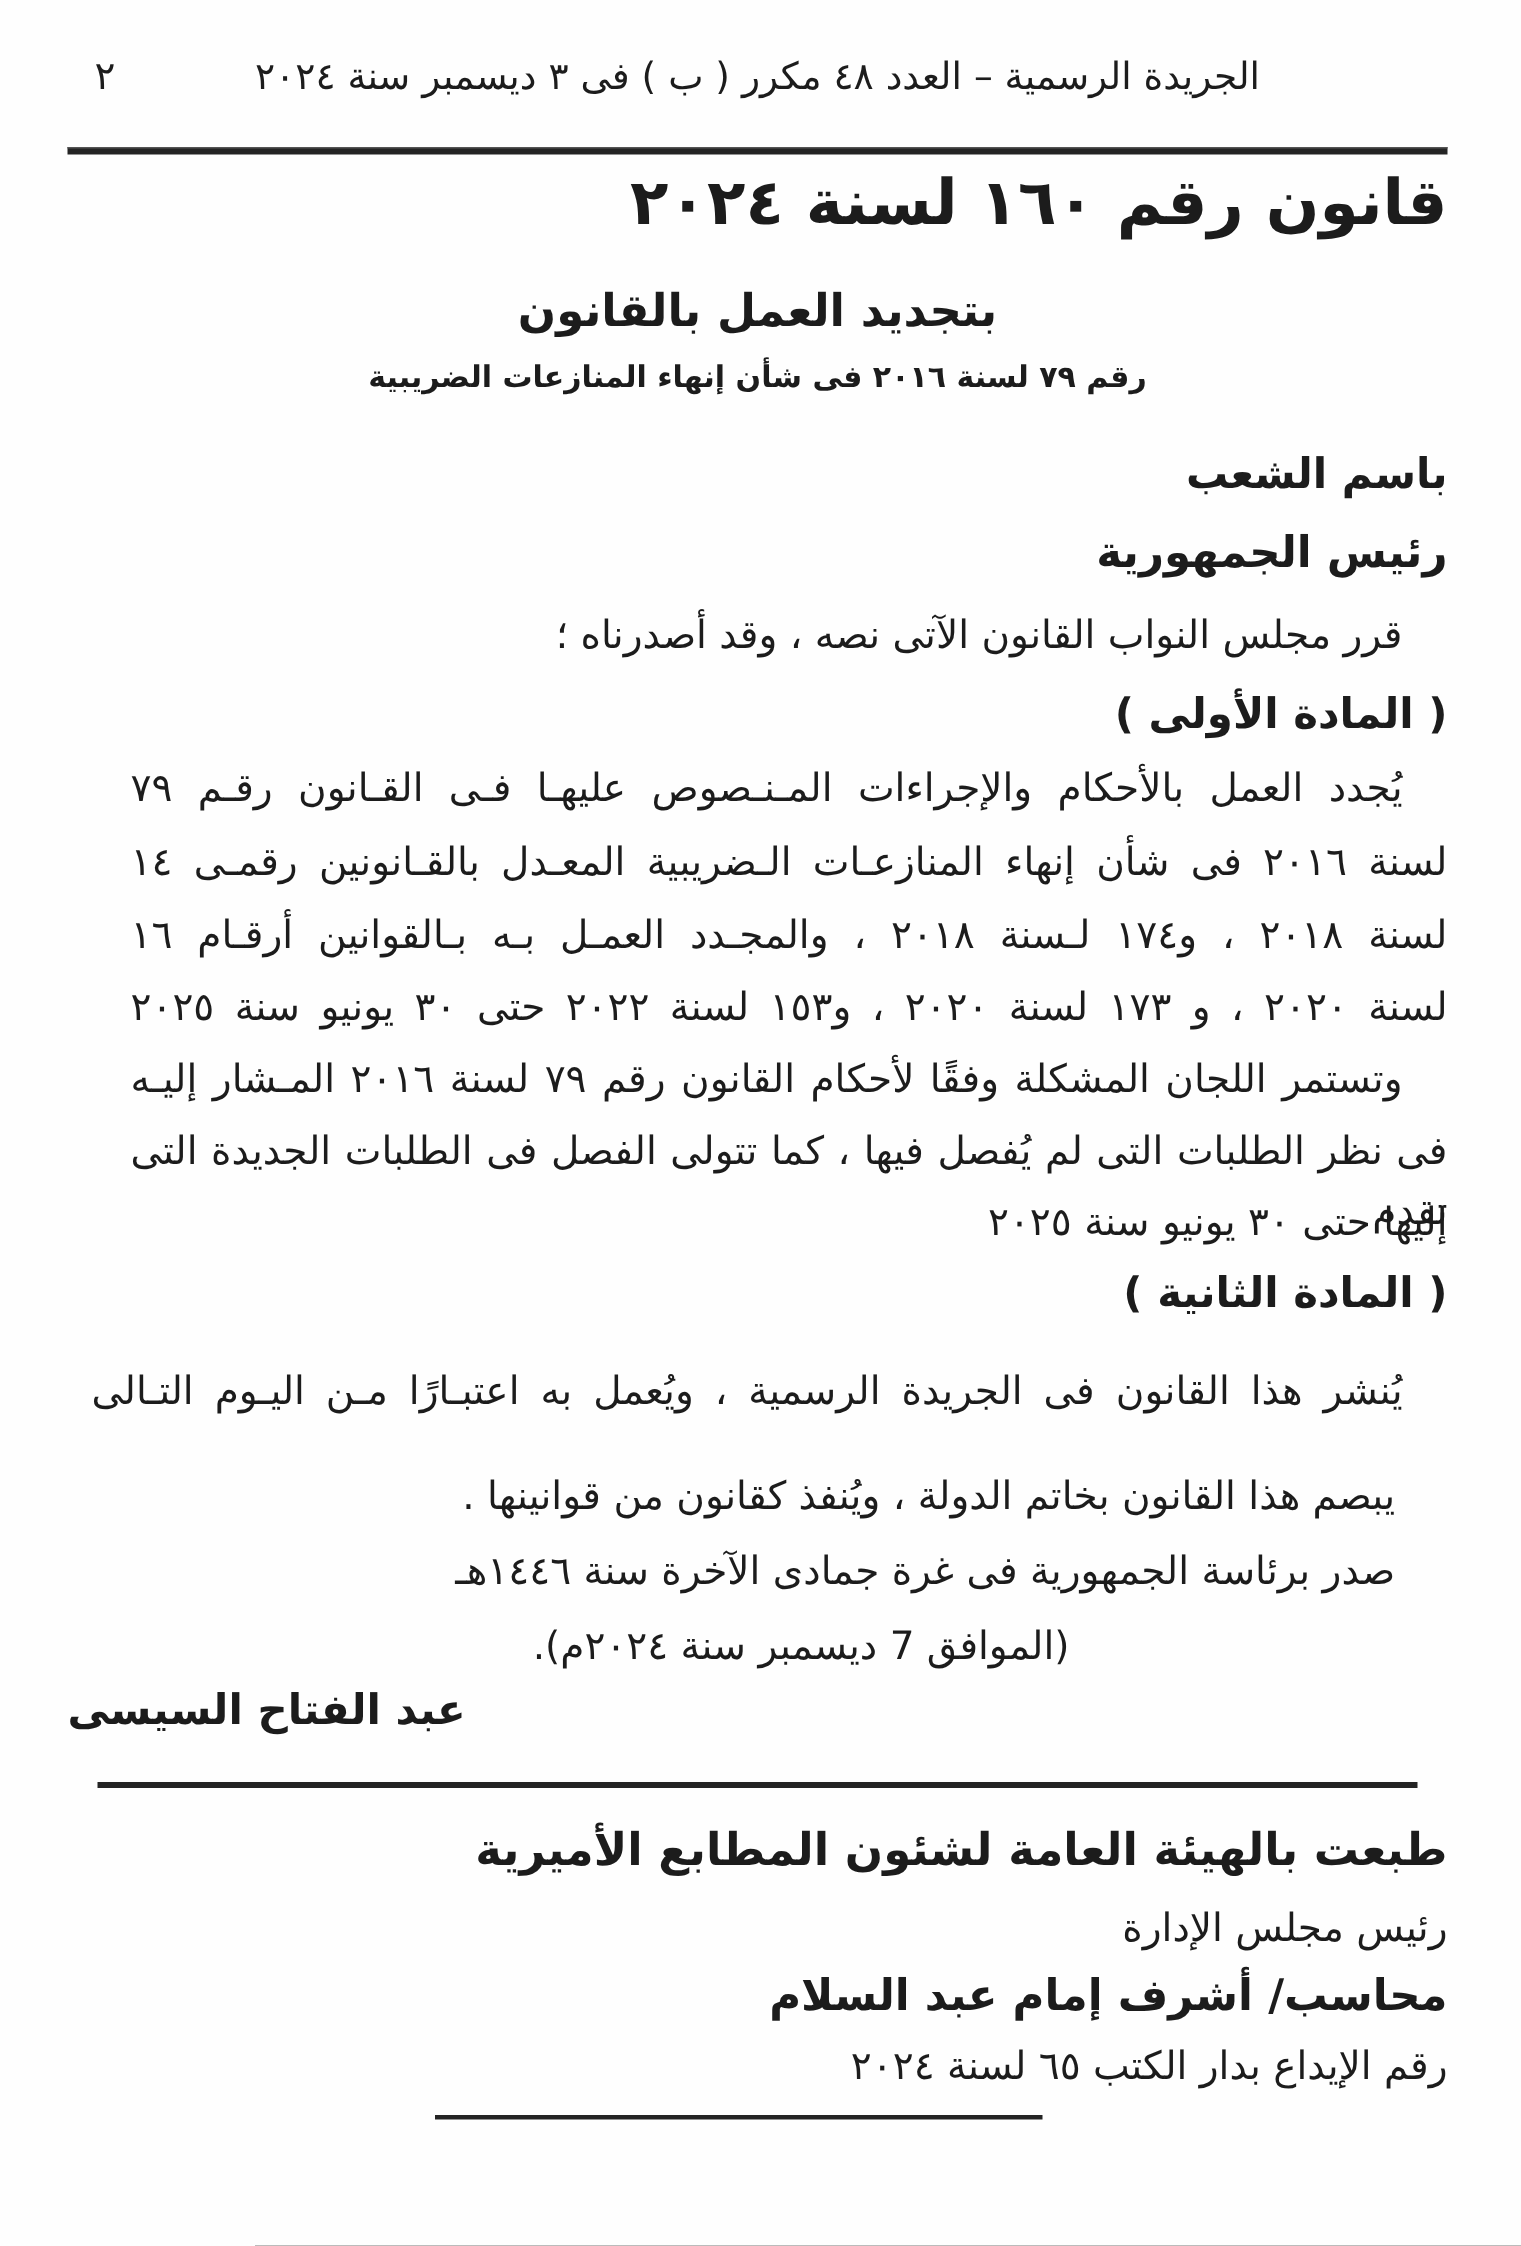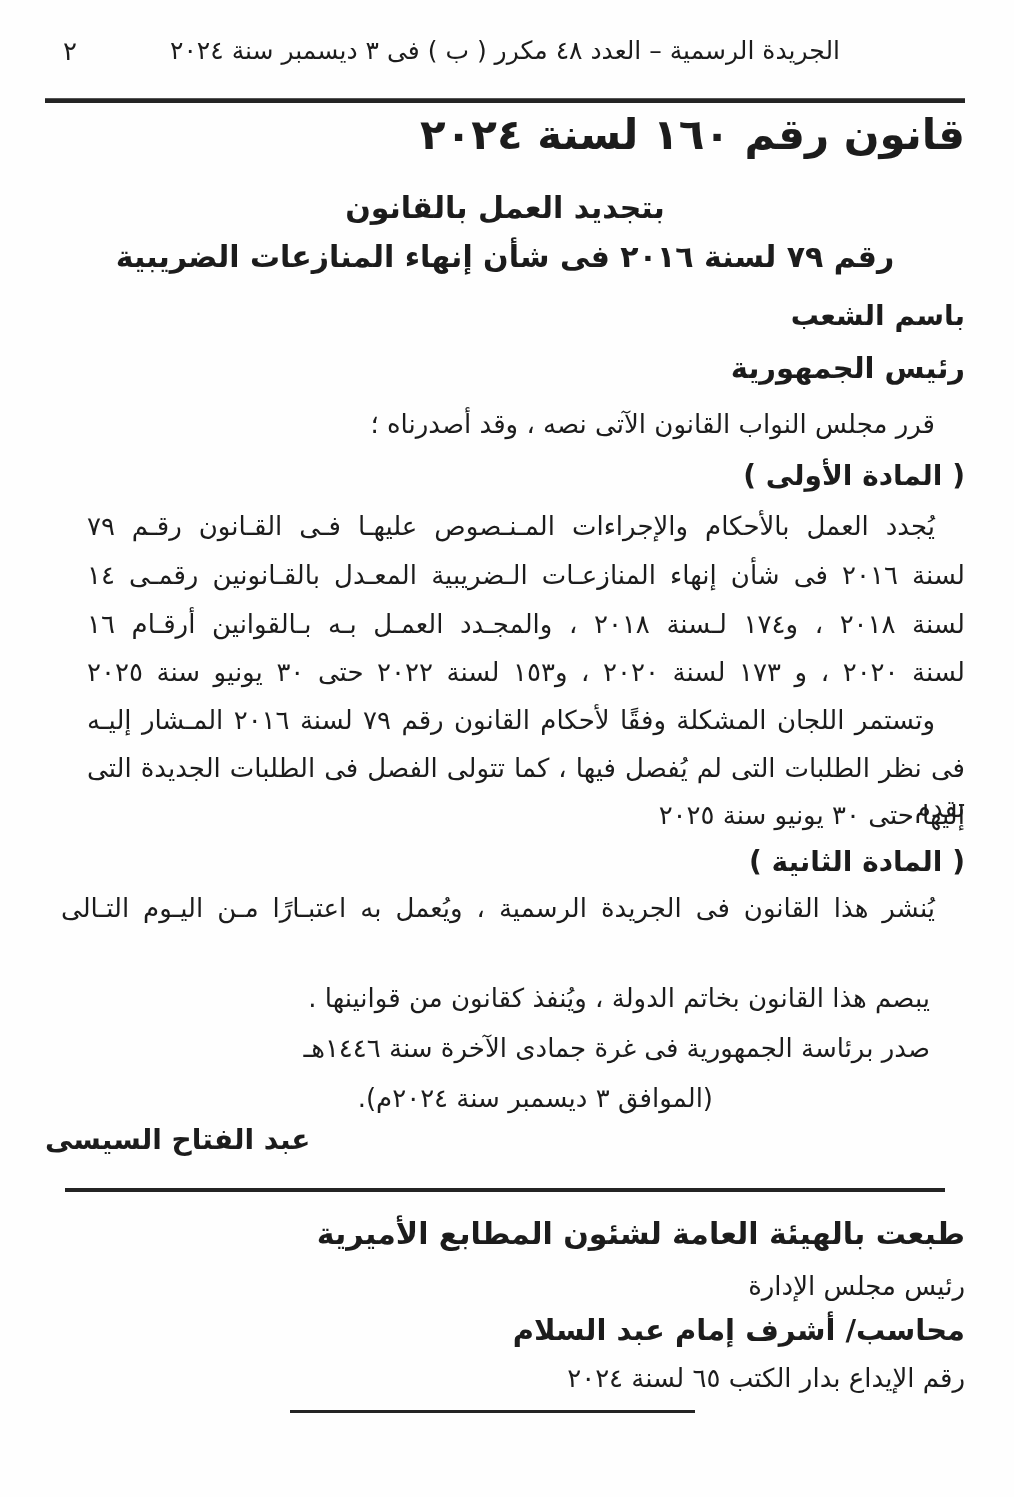--- a/index.html
+++ b/index.html
@@ -9,36 +9,36 @@
     overflow:hidden;
   }
   .content{position:absolute;left:45px;top:0;width:920px;height:1497px;direction:rtl;}
   .abs{position:absolute;right:0;left:0;}
   .hline{background:#242424;}
   .hdr{top:36px;height:34px;font-size:25px;text-align:center;}
   .hdr .pn{position:absolute;left:18px;top:0;font-size:26px;}
   .rule1{top:98px;height:4px;border-top:1px solid #555;background:#242424;}
   .t1{top:110px;font-size:42px;font-weight:bold;text-align:right;}
   .t2{top:190px;font-size:30px;font-weight:bold;text-align:center;}
-  .t3{top:239px;font-size:30px;font-weight:bold;text-align:center;}
+  .t3{top:239px;font-size:20px;font-weight:bold;text-align:center;}
   .line{font-size:26px;line-height:40px;height:42px;}
   .b{font-weight:bold;}
   .right{text-align:right;}
   .left{text-align:left;}
   .center{}
   .jfull{margin-left:42px;text-align:justify;text-align-last:justify;}
   .ind{padding-right:30px;}
   .people{top:296px;font-size:28px;}
   .president{top:348px;font-size:29px;}
   .decree{top:404px;}
   .a1h{top:456px;font-size:28px;}
   .l1{top:506px;}.l2{top:555px;}.l3{top:604px;}.l4{top:652px;}
   .l5{top:700px;}.l6{top:748px;}.l7{top:795px;}
   .a2h{top:842px;font-size:28px;}
-  .l8{top:888px;margin-left:16px;}.l9{top:935px;}
+  .l8{top:908px;margin-left:16px;}.l9{top:935px;}
   .seal{top:978px;padding-right:35px;}
   .issued{top:1028px;padding-right:35px;}
   .corresp{top:1078px;padding-right:252px;}
   .sig{top:1120px;font-size:28px;}
   .rule2{top:1188px;left:20px;right:20px;height:4px;}
   .f1{top:1214px;font-size:30px;}
   .f2{top:1266px;font-size:26px;}
   .f3{top:1310px;font-size:29px;}
   .f4{top:1358px;font-size:26px;}
   .rule3{top:1410px;left:245px;right:270px;height:3px;}
@@ -72,21 +72,21 @@
     <div class="abs line jfull l4">لسنة ٢٠٢٠ ، و ١٧٣ لسنة ٢٠٢٠ ، و١٥٣ لسنة ٢٠٢٢ حتى ٣٠ يونيو سنة ٢٠٢٥</div>
     <div class="abs line jfull ind l5">وتستمر اللجان المشكلة وفقًا لأحكام القانون رقم ٧٩ لسنة ٢٠١٦ المـشار إليـه</div>
     <div class="abs line jfull l6">فى نظر الطلبات التى لم يُفصل فيها ، كما تتولى الفصل فى الطلبات الجديدة التى تقدم</div>
     <div class="abs line right l7">إليها حتى ٣٠ يونيو سنة ٢٠٢٥</div>
 
     <div class="abs line center b a2h">( المادة الثانية )</div>
     <div class="abs line jfull ind l8">يُنشر هذا القانون فى الجريدة الرسمية ، ويُعمل به اعتبـارًا مـن اليـوم التـالى</div>
 
     <div class="abs line right seal">يبصم هذا القانون بخاتم الدولة ، ويُنفذ كقانون من قوانينها .</div>
     <div class="abs line right issued">صدر برئاسة الجمهورية فى غرة جمادى الآخرة سنة ١٤٤٦هـ</div>
-    <div class="abs line right corresp">(الموافق ٣ ديسمبر سنة ٢٠٢٤م).</div>
+    <div class="abs line right corresp">(الموافق 7 ديسمبر سنة ٢٠٢٤م).</div>
 
     <div class="abs line left b sig">عبد الفتاح السيسى</div>
 
     <div class="abs rule2 hline"></div>
 
     <div class="abs line center b f1">طبعت بالهيئة العامة لشئون المطابع الأميرية</div>
     <div class="abs line center f2">رئيس مجلس الإدارة</div>
     <div class="abs line center b f3">محاسب/ أشرف إمام عبد السلام</div>
     <div class="abs line center f4">رقم الإيداع بدار الكتب ٦٥ لسنة ٢٠٢٤</div>
 

